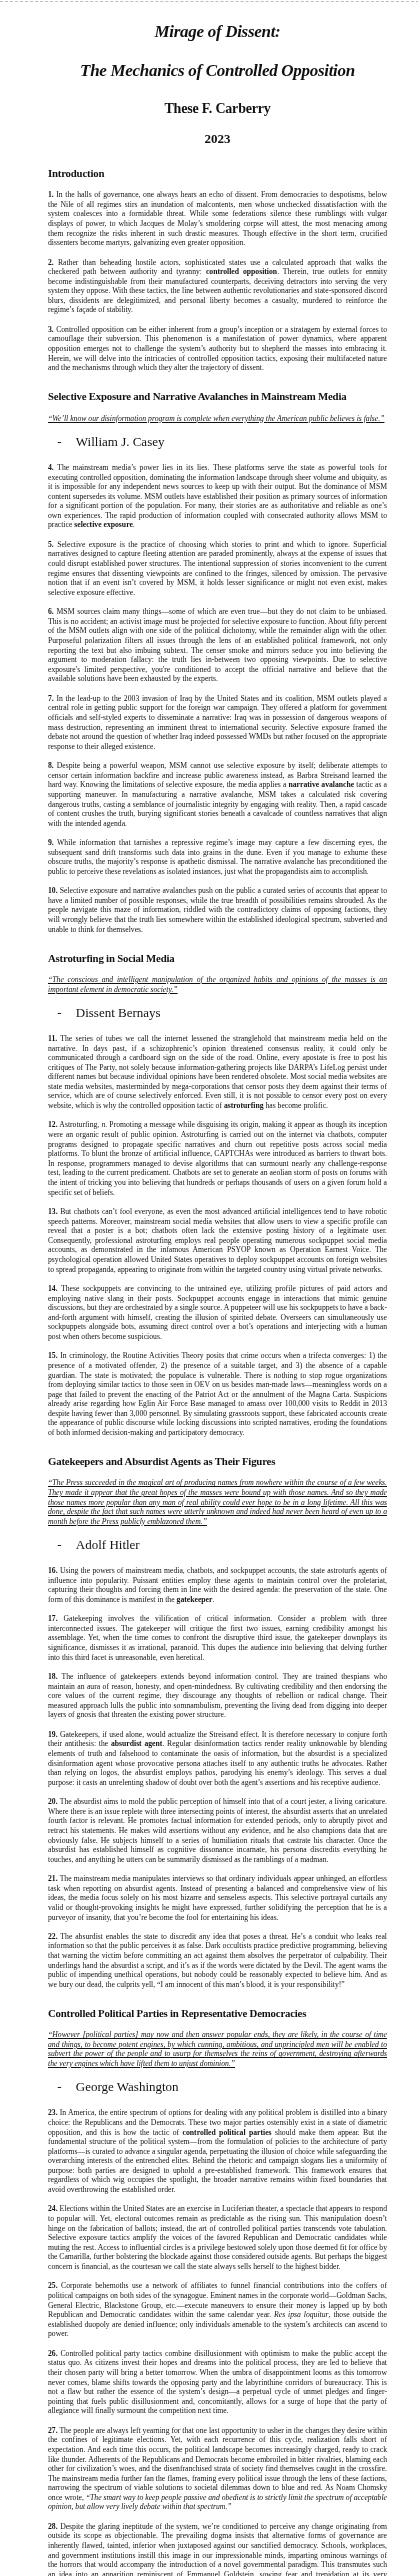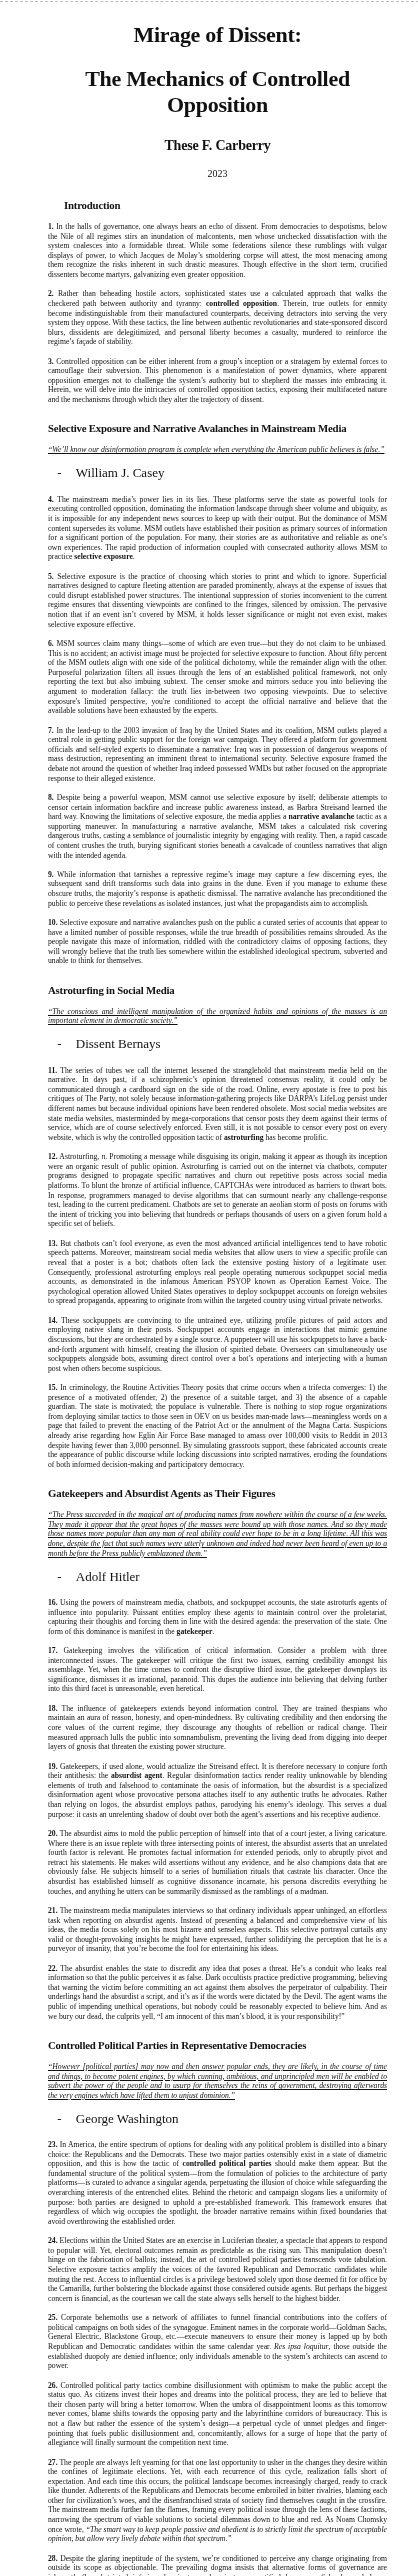--- a/index.html
+++ b/index.html
@@ -1,26 +1,26 @@
 <!DOCTYPE html>
 <html style="font-size:8.2px"><head>
 <meta charset="utf-8">
 <style>
   html, body { margin: 0; padding: 0; background: #ffffff; }
   body { width: 419px; font-family: "Liberation Serif", "DejaVu Serif", serif; color: #111; }
   .page-top-border { height: 0; border-top: 0.5px dashed #bdbdbd; margin-top: 1px; }
   .doc { padding: 0 32px 0 48px; }
   .title-block { text-align: center; padding-top: 19.6px; }
-  .title { font-weight: bold; font-size: 22px; line-height: 1.15; margin: 0; letter-spacing: -0.3px; }
+  .title { font-style: italic; font-weight: bold; font-size: 17px; line-height: 1.15; margin: 0; letter-spacing: -0.3px; }
   .title.t1 { margin-top: 0; }
   .title.t2 { margin-top: 19.6px; }
   .author { font-weight: bold; font-size: 14px; margin-top: 20.6px; letter-spacing: -0.2px; }
-  .year { font-weight: normal; font-size: 10px; margin-top: 14.4px; }
+  .year { font-weight: bold; font-size: 13px; margin-top: 14.4px; }
   h2 { font-size: 10.8px; font-weight: bold; margin: 17.5px 0 11.3px 0; letter-spacing: -0.2px; }
-  h2.first { margin-top: 19.6px; margin-left: 16px; }
+  h2.first { margin-top: 19.6px; }
   p.para { font-size: 7.7px; line-height: 9.6px; text-align: justify; margin: 0 0 9.8px 0; }
   p.para .num { font-weight: bold; }
   p.quote { font-size: 7.7px; line-height: 9.6px; font-style: italic; text-align: justify; margin: 0 0 10.3px 0; text-decoration: underline; }
   .attribution { font-size: 13px; margin: 0 0 13.4px 0; padding-left: 9.3px; }
   .attribution .dash { display: inline-block; width: 18.5px; }
 </style>
 </head>
 <body>
 
 <div class="page-top-border"></div>

